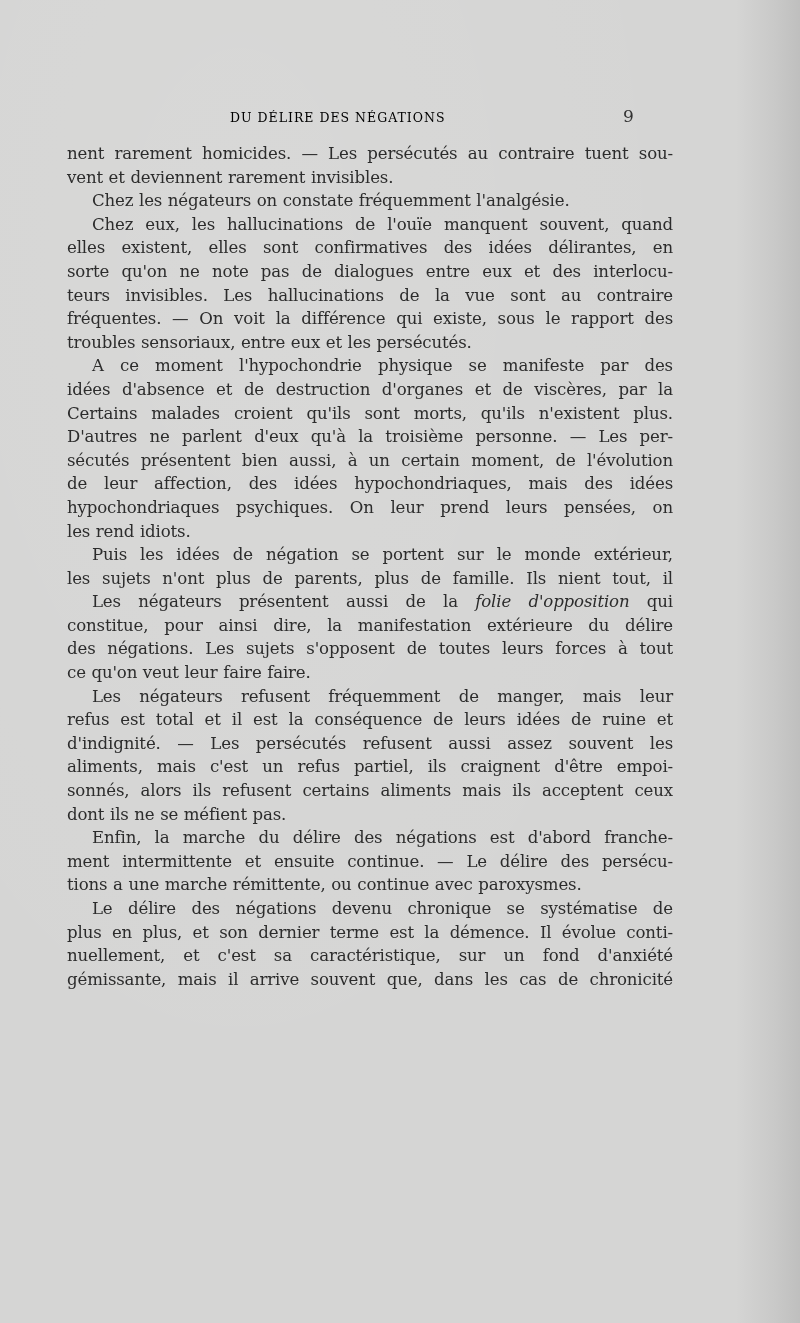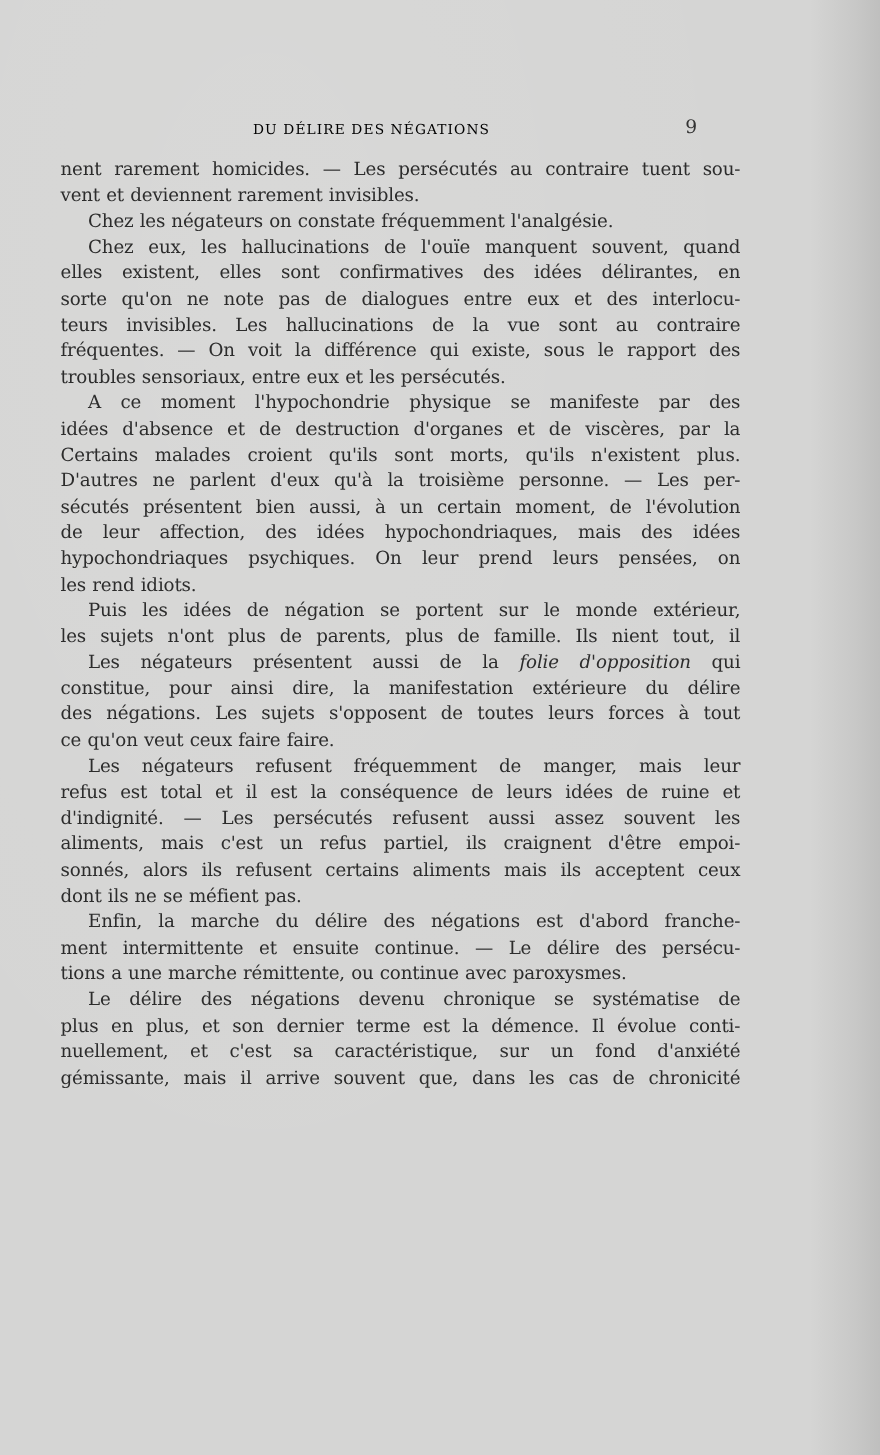--- a/index.html
+++ b/index.html
@@ -56,20 +56,21 @@
     .para {
       margin: 0;
       text-indent: 0;
     }
     .line {
       display: block;
       text-align: justify;
       text-align-last: justify;
       white-space: nowrap;
       overflow: visible;
+      margin-left: 12px;
     }
     .line.last {
       text-align-last: left;
     }
     .line.first {
       padding-left: 25px;
     }
     em {
       font-style: italic;
     }
@@ -116,21 +117,21 @@
 
     <p class="para">
       <span class="line first">Puis les idées de négation se portent sur le monde extérieur,</span>
       <span class="line">les sujets n'ont plus de parents, plus de famille. Ils nient tout, il</span>
     </p>
 
     <p class="para">
       <span class="line first"><span>Les négateurs présentent aussi de la</span> <em>folie d'opposition</em> <span>qui</span></span>
       <span class="line">constitue, pour ainsi dire, la manifestation extérieure du délire</span>
       <span class="line">des négations. Les sujets s'opposent de toutes leurs forces à tout</span>
-      <span class="line last">ce qu'on veut ceux faire faire.</span>
+      <span class="line last">ce qu'on veut leur faire faire.</span>
     </p>
 
     <p class="para">
       <span class="line first">Les négateurs refusent fréquemment de manger, mais leur</span>
       <span class="line">refus est total et il est la conséquence de leurs idées de ruine et</span>
       <span class="line">d'indignité. — Les persécutés refusent aussi assez souvent les</span>
       <span class="line">aliments, mais c'est un refus partiel, ils craignent d'être empoi-</span>
       <span class="line">sonnés, alors ils refusent certains aliments mais ils acceptent ceux</span>
       <span class="line last">dont ils ne se méfient pas.</span>
     </p>

